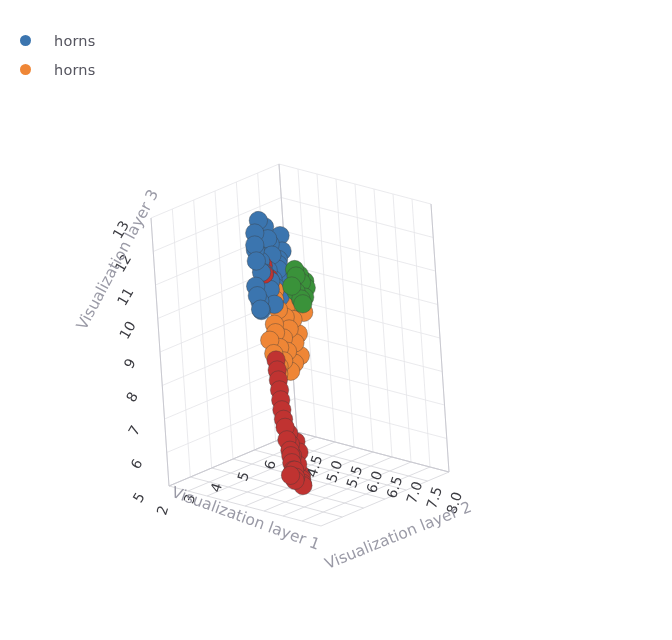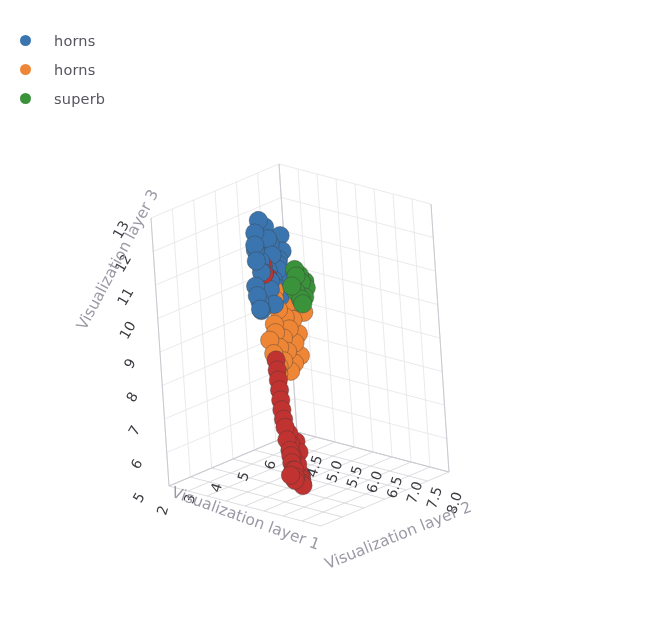--- a/index.html
+++ b/index.html
@@ -87,24 +87,20 @@
 <div id="figure">
 
   <div class="legend">
     <div class="legend-row">
       <span class="legend-swatch" style="background:#3b75af"></span>
       <span class="legend-label">horns</span>
     </div>
     <div class="legend-row">
       <span class="legend-swatch" style="background:#ef8636"></span>
       <span class="legend-label">horns</span>
-    </div>
-    <div class="legend-row">
-      <span class="legend-swatch" style="background:#3a923a"></span>
-      <span class="legend-label">superb</span>
     </div>
   </div>
 
   <svg class="plot" width="672" height="640">
     <g id="grid-layer">
         <line x1="297.00" y1="432.00" x2="449.00" y2="472.00" class="grid-line"></line>
         <line x1="275.67" y1="441.00" x2="427.67" y2="481.00" class="grid-line"></line>
         <line x1="254.33" y1="450.00" x2="406.33" y2="490.00" class="grid-line"></line>
         <line x1="233.00" y1="459.00" x2="385.00" y2="499.00" class="grid-line"></line>
         <line x1="211.67" y1="468.00" x2="363.67" y2="508.00" class="grid-line"></line>

